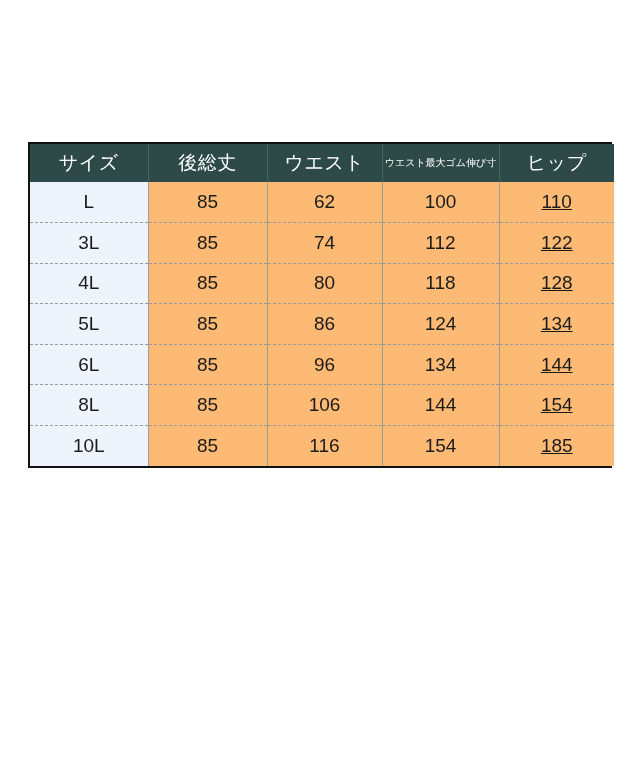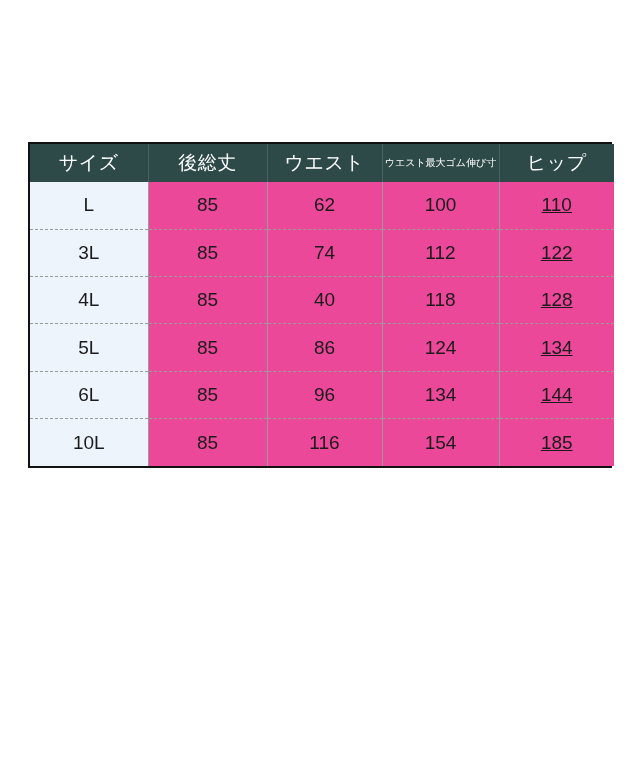--- a/index.html
+++ b/index.html
@@ -62,21 +62,21 @@
   
   table.size-chart tbody tr {
     height: 35.8px;
   }
   table.size-chart tbody td {
     font-size: 19px;
     color: #1b1b1b;
     text-align: center;
     vertical-align: middle;
     padding: 0;
-    background: #ec4899;
+    background: #fdba74;
     border-right: 1px solid #9a9a9a;
     border-bottom: 1px dashed #9a9a9a;
     white-space: nowrap;
   }
   table.size-chart tbody td:last-child {
     border-right: none;
     text-decoration: underline;
   }
   table.size-chart tbody tr:last-child td {
     border-bottom: none;
@@ -125,39 +125,46 @@
       <tr>
         <td class="size-cell">3L</td>
         <td>85</td>
         <td>74</td>
         <td>112</td>
         <td>122</td>
       </tr>
       <tr>
         <td class="size-cell">4L</td>
         <td>85</td>
-        <td>40</td>
+        <td>80</td>
         <td>118</td>
         <td>128</td>
       </tr>
       <tr>
         <td class="size-cell">5L</td>
         <td>85</td>
         <td>86</td>
         <td>124</td>
         <td>134</td>
       </tr>
       <tr>
         <td class="size-cell">6L</td>
         <td>85</td>
         <td>96</td>
         <td>134</td>
         <td>144</td>
       </tr>
       <tr>
+        <td class="size-cell">8L</td>
+        <td>85</td>
+        <td>106</td>
+        <td>144</td>
+        <td>154</td>
+      </tr>
+      <tr>
         <td class="size-cell">10L</td>
         <td>85</td>
         <td>116</td>
         <td>154</td>
         <td>185</td>
       </tr>
     </tbody>
   </table>
 </div>
 

